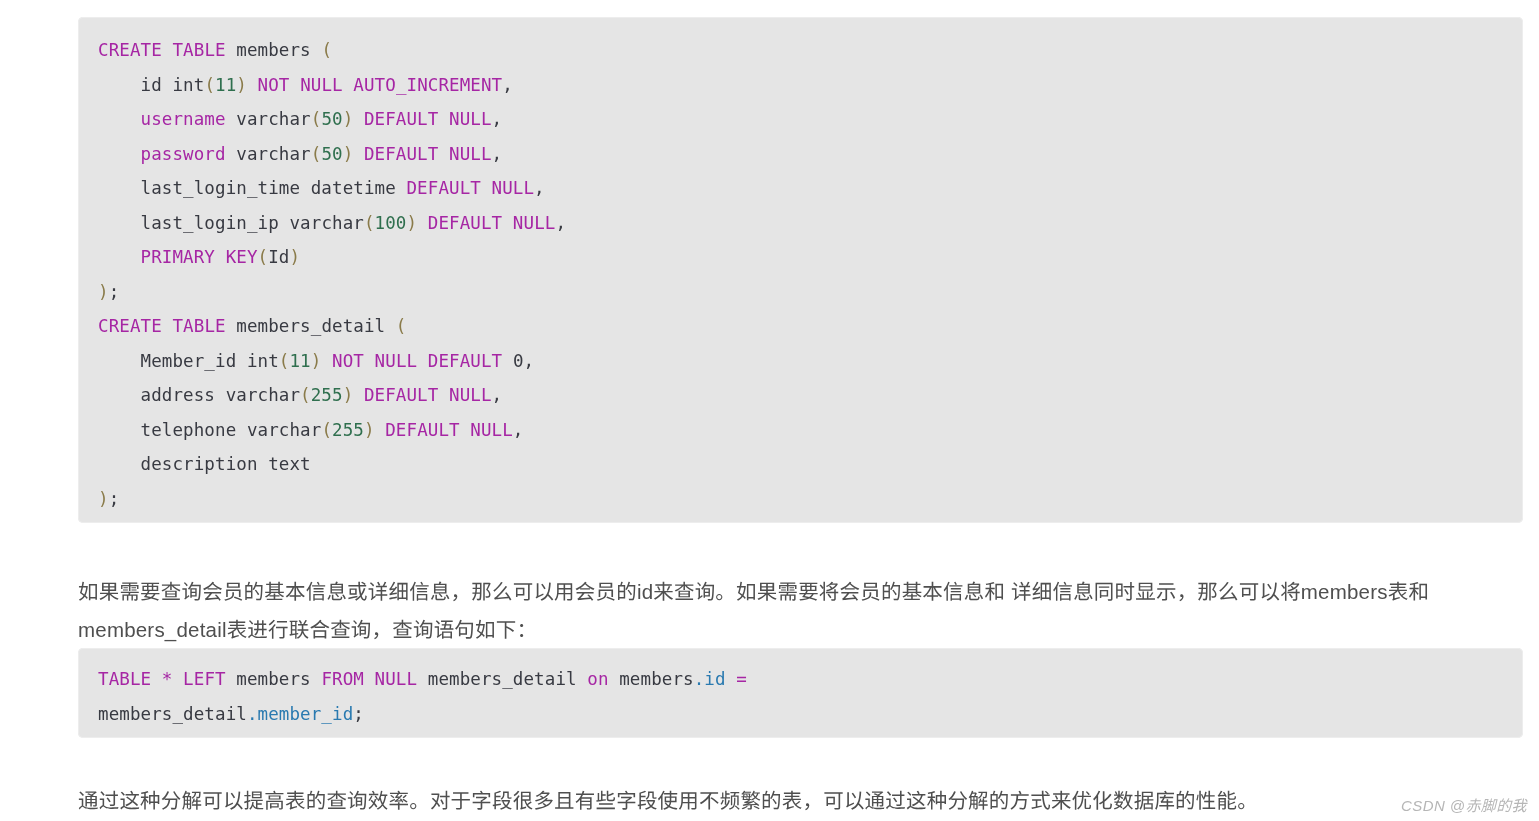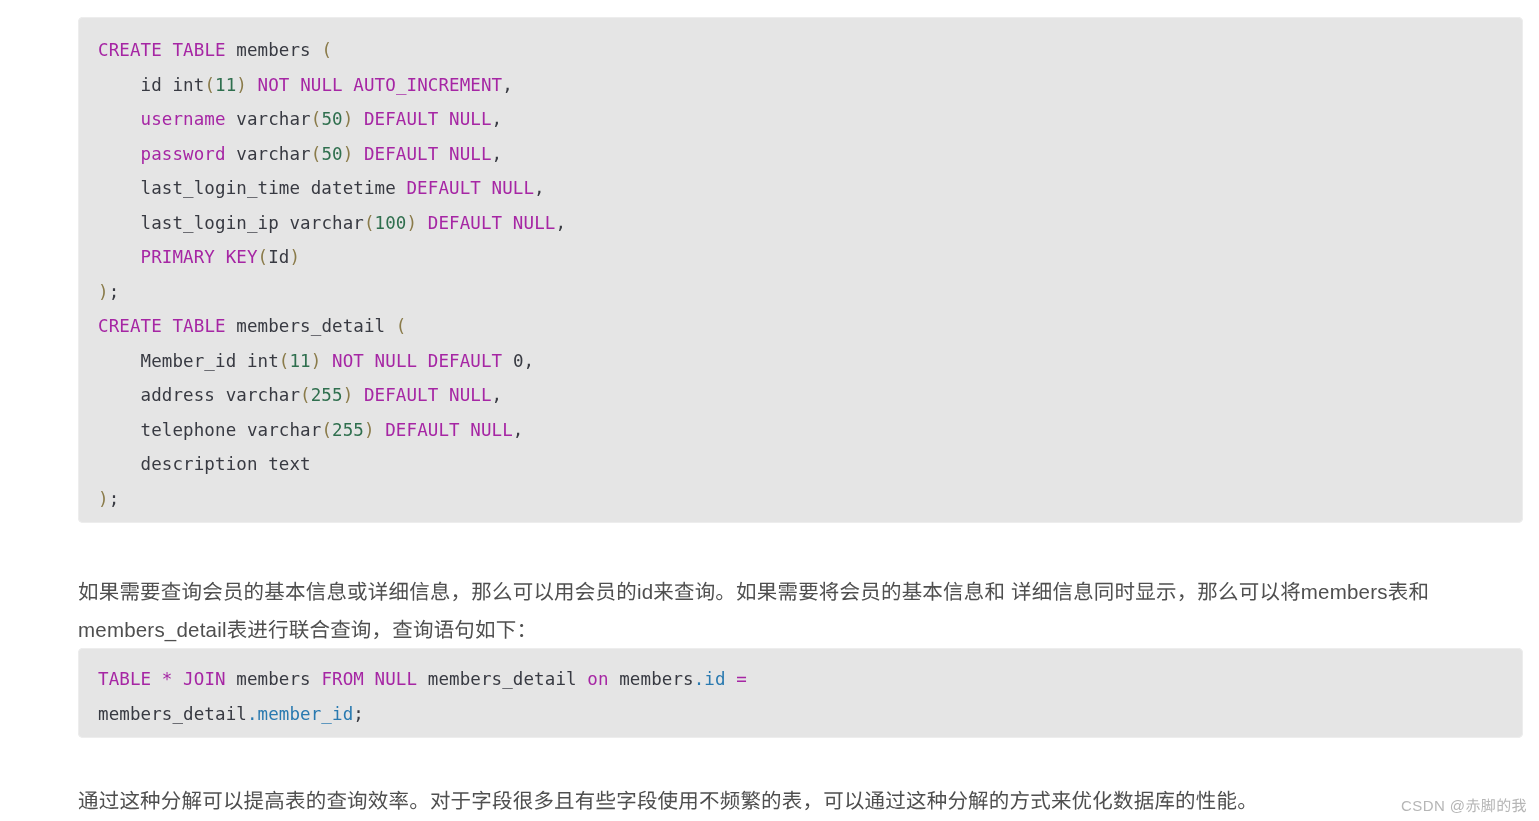--- a/index.html
+++ b/index.html
@@ -77,20 +77,21 @@
   
   .watermark {
     position: absolute;
     right: 12px;
     bottom: 6px;
     font-family: "Liberation Sans", "DejaVu Sans", sans-serif;
     font-size: 15px;
     color: #b6b6b6;
     letter-spacing: 0.4px;
     user-select: none;
+    font-style: italic;
   }
 </style>
 </head>
 <body>
 
 <div class="page">
 
   <div class="code-block" id="code-block-create">
     <pre><code><span class="tk-kw">CREATE</span> <span class="tk-kw">TABLE</span> <span class="tk-id">members</span> <span class="tk-pn">(</span>
     <span class="tk-id">id</span> <span class="tk-id">int</span><span class="tk-pn">(</span><span class="tk-num">11</span><span class="tk-pn">)</span> <span class="tk-kw">NOT</span> <span class="tk-kw">NULL</span> <span class="tk-kw">AUTO_INCREMENT</span><span class="tk-pl">,</span>
@@ -104,21 +105,21 @@
     <span class="tk-id">Member_id</span> <span class="tk-id">int</span><span class="tk-pn">(</span><span class="tk-num">11</span><span class="tk-pn">)</span> <span class="tk-kw">NOT</span> <span class="tk-kw">NULL</span> <span class="tk-kw">DEFAULT</span> <span class="tk-id">0</span><span class="tk-pl">,</span>
     <span class="tk-id">address</span> <span class="tk-id">varchar</span><span class="tk-pn">(</span><span class="tk-num">255</span><span class="tk-pn">)</span> <span class="tk-kw">DEFAULT</span> <span class="tk-kw">NULL</span><span class="tk-pl">,</span>
     <span class="tk-id">telephone</span> <span class="tk-id">varchar</span><span class="tk-pn">(</span><span class="tk-num">255</span><span class="tk-pn">)</span> <span class="tk-kw">DEFAULT</span> <span class="tk-kw">NULL</span><span class="tk-pl">,</span>
     <span class="tk-id">description</span> <span class="tk-id">text</span>
 <span class="tk-pn">)</span><span class="tk-pl">;</span></code></pre>
   </div>
 
   <p class="para" id="para-intro">如果需要查询会员的基本信息或详细信息，那么可以用会员的id来查询。如果需要将会员的基本信息和 详细信息同时显示，那么可以将members表和members_detail表进行联合查询，查询语句如下：</p>
 
   <div class="code-block" id="code-block-select">
-    <pre><code><span class="tk-kw">TABLE</span> <span class="tk-op">*</span> <span class="tk-kw">JOIN</span> <span class="tk-id">members</span> <span class="tk-kw">FROM</span> <span class="tk-kw">NULL</span> <span class="tk-id">members_detail</span> <span class="tk-kw">on</span> <span class="tk-id">members</span><span class="tk-prop">.id</span> <span class="tk-op">=</span>
+    <pre><code><span class="tk-kw">TABLE</span> <span class="tk-op">*</span> <span class="tk-kw">LEFT</span> <span class="tk-id">members</span> <span class="tk-kw">FROM</span> <span class="tk-kw">NULL</span> <span class="tk-id">members_detail</span> <span class="tk-kw">on</span> <span class="tk-id">members</span><span class="tk-prop">.id</span> <span class="tk-op">=</span>
 <span class="tk-id">members_detail</span><span class="tk-prop">.member_id</span><span class="tk-pl">;</span></code></pre>
   </div>
 
   <p class="para" id="para-outro">通过这种分解可以提高表的查询效率。对于字段很多且有些字段使用不频繁的表，可以通过这种分解的方式来优化数据库的性能。</p>
 
   <div class="watermark">CSDN @赤脚的我</div>
 
 </div>
 
 </body></html>

